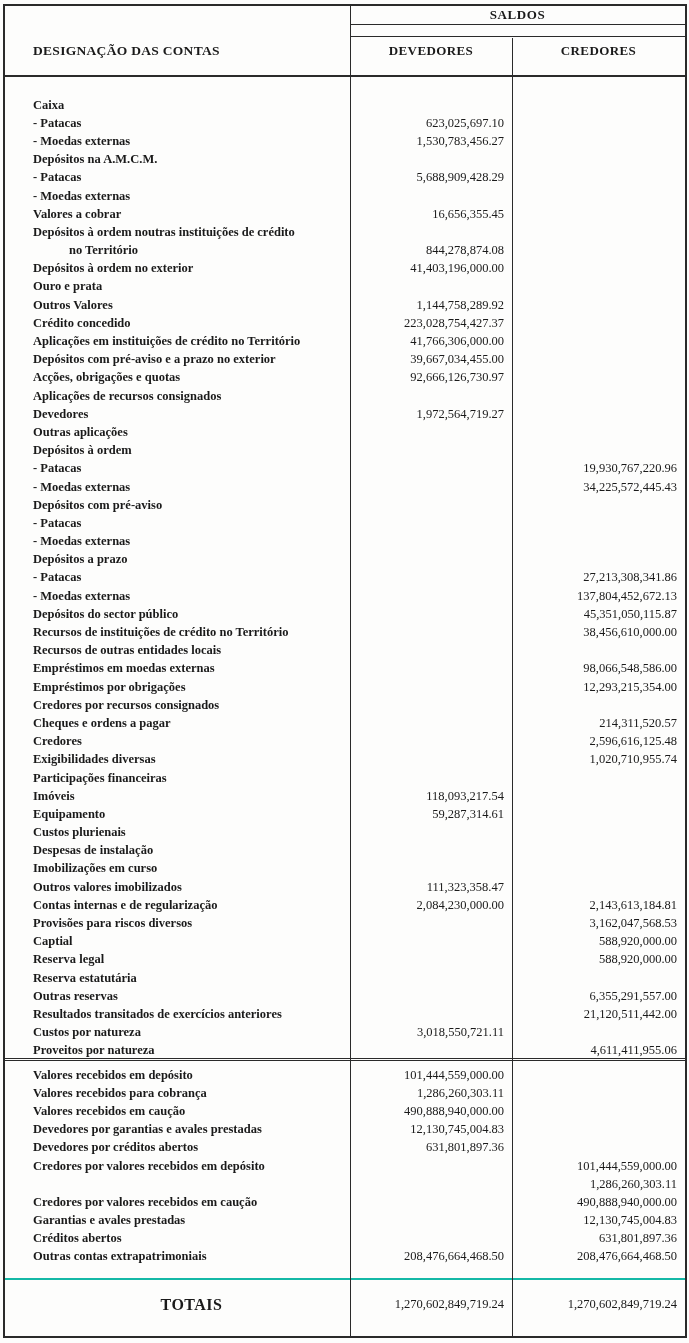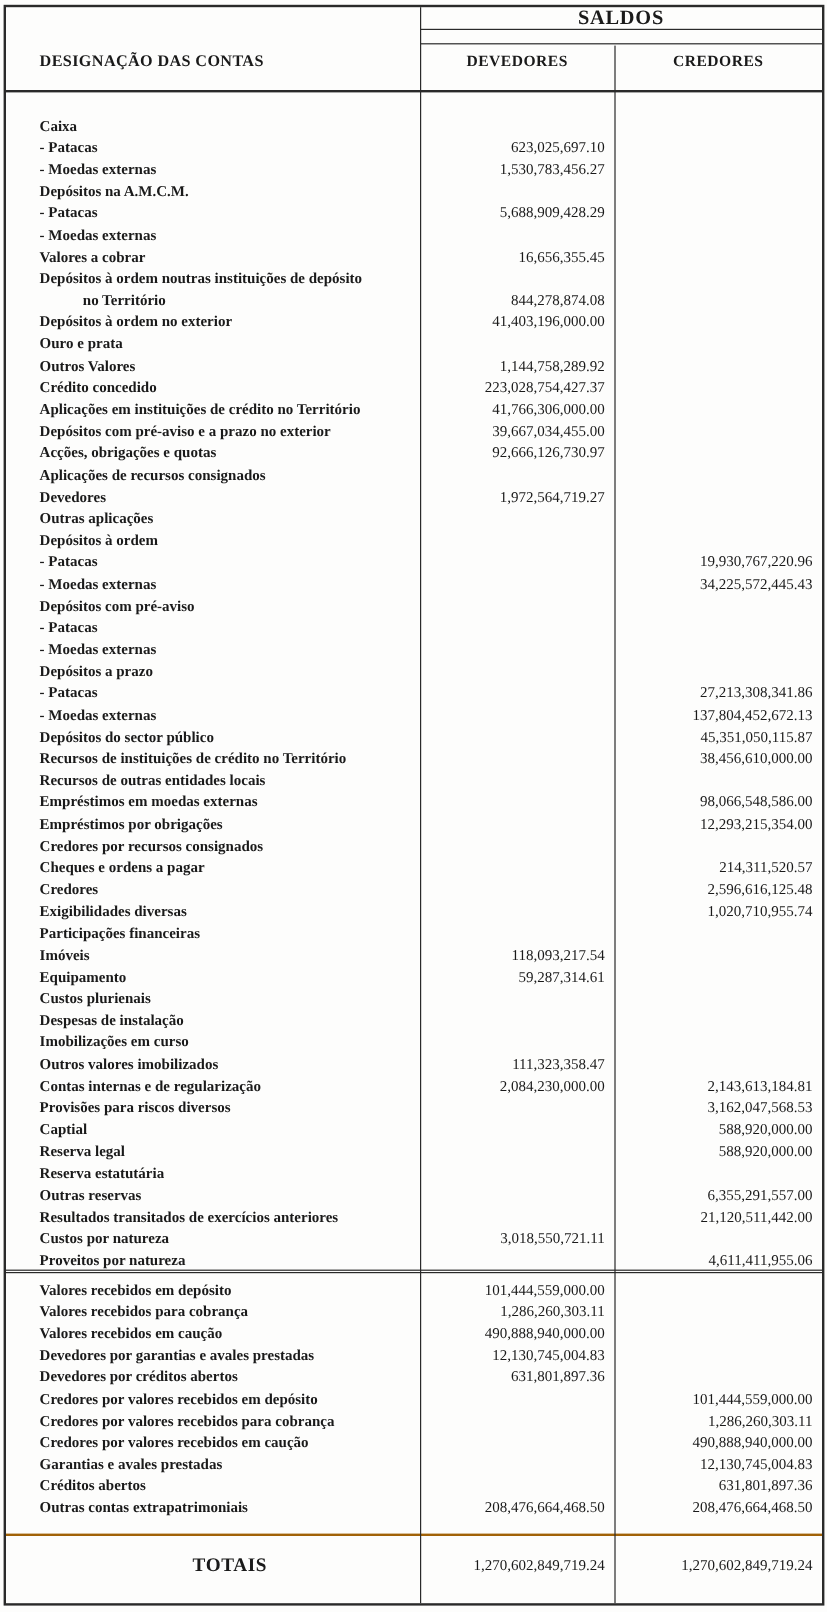--- a/index.html
+++ b/index.html
@@ -24,32 +24,32 @@
   .vline.v1 { left: 345px; top: 0; bottom: 0; }
   .vline.v2 { left: 507px; top: 32px; bottom: 0; }
 
   
   .hdr { height: 71px; display: flex; border-bottom: 2px solid #2a2a2a; flex: none; }
   .hdr-left { width: 345px; display: flex; align-items: center; padding-left: 28px; margin-top: 20px; }
   .hdr-left .ttl { font-weight: bold; font-size: 13.5px; letter-spacing: .3px; }
   .hdr-right { flex: 1; display: flex; flex-direction: column; }
   .saldos-row { height: 19px; border-bottom: 1px solid #2a2a2a;
     display: flex; align-items: center; justify-content: center;
-    font-weight: bold; font-size: 17px; letter-spacing: .6px; }
+    font-weight: bold; font-size: 13px; letter-spacing: .6px; }
   .hdr-gap { height: 12px; border-bottom: 1px solid #2a2a2a; }
   .subhdr { flex: 1; display: flex; }
   .subhdr .sh { display: flex; align-items: flex-start; justify-content: center;
     padding-top: 6px; font-weight: bold; font-size: 13px; letter-spacing: .4px; }
   .subhdr .sh-dev { width: 162px; }
   .subhdr .sh-cred { flex: 1; }
 
   
   .sec { flex: none; }
   .sec-a { height: 984px; padding-top: 19px; border-bottom: 3px double #2a2a2a; }
-  .sec-b { height: 219px; padding-top: 5px; border-bottom: 2px solid #a16207; }
+  .sec-b { height: 219px; padding-top: 5px; border-bottom: 2px solid #14b8a6; }
   .row { display: flex; height: 18.2px; align-items: center; }
   .c-label { width: 345px; padding-left: 28px; font-weight: bold; font-size: 12.5px;
     white-space: nowrap; overflow: hidden; }
   .c-label.ind { padding-left: 64px; }
   .c-dev { width: 162px; text-align: right; padding-right: 8px; font-size: 12.5px; }
   .c-cred { flex: 1; text-align: right; padding-right: 8px; font-size: 12.5px; }
 
   
   .totals-row { height: 49px; display: flex; align-items: center; flex: none; }
   .totals-row .c-label { text-align: center; padding-left: 28px; font-size: 16px;
@@ -106,21 +106,21 @@
         <div class="c-label">- Moedas externas</div>
         <div class="c-dev"></div>
         <div class="c-cred"></div>
       </div>
       <div class="row">
         <div class="c-label">Valores a cobrar</div>
         <div class="c-dev">16,656,355.45</div>
         <div class="c-cred"></div>
       </div>
       <div class="row">
-        <div class="c-label">Depósitos à ordem noutras instituições de depósito</div>
+        <div class="c-label">Depósitos à ordem noutras instituições de crédito</div>
         <div class="c-dev"></div>
         <div class="c-cred"></div>
       </div>
       <div class="row">
         <div class="c-label ind">no Território</div>
         <div class="c-dev">844,278,874.08</div>
         <div class="c-cred"></div>
       </div>
       <div class="row">
         <div class="c-label">Depósitos à ordem no exterior</div>
@@ -368,21 +368,20 @@
         <div class="c-label">Devedores por créditos abertos</div>
         <div class="c-dev">631,801,897.36</div>
         <div class="c-cred"></div>
       </div>
       <div class="row">
         <div class="c-label">Credores por valores recebidos em depósito</div>
         <div class="c-dev"></div>
         <div class="c-cred">101,444,559,000.00</div>
       </div>
       <div class="row">
-        <div class="c-label">Credores por valores recebidos para cobrança</div>
         <div class="c-dev"></div>
         <div class="c-cred">1,286,260,303.11</div>
       </div>
       <div class="row">
         <div class="c-label">Credores por valores recebidos em caução</div>
         <div class="c-dev"></div>
         <div class="c-cred">490,888,940,000.00</div>
       </div>
       <div class="row">
         <div class="c-label">Garantias e avales prestadas</div>

